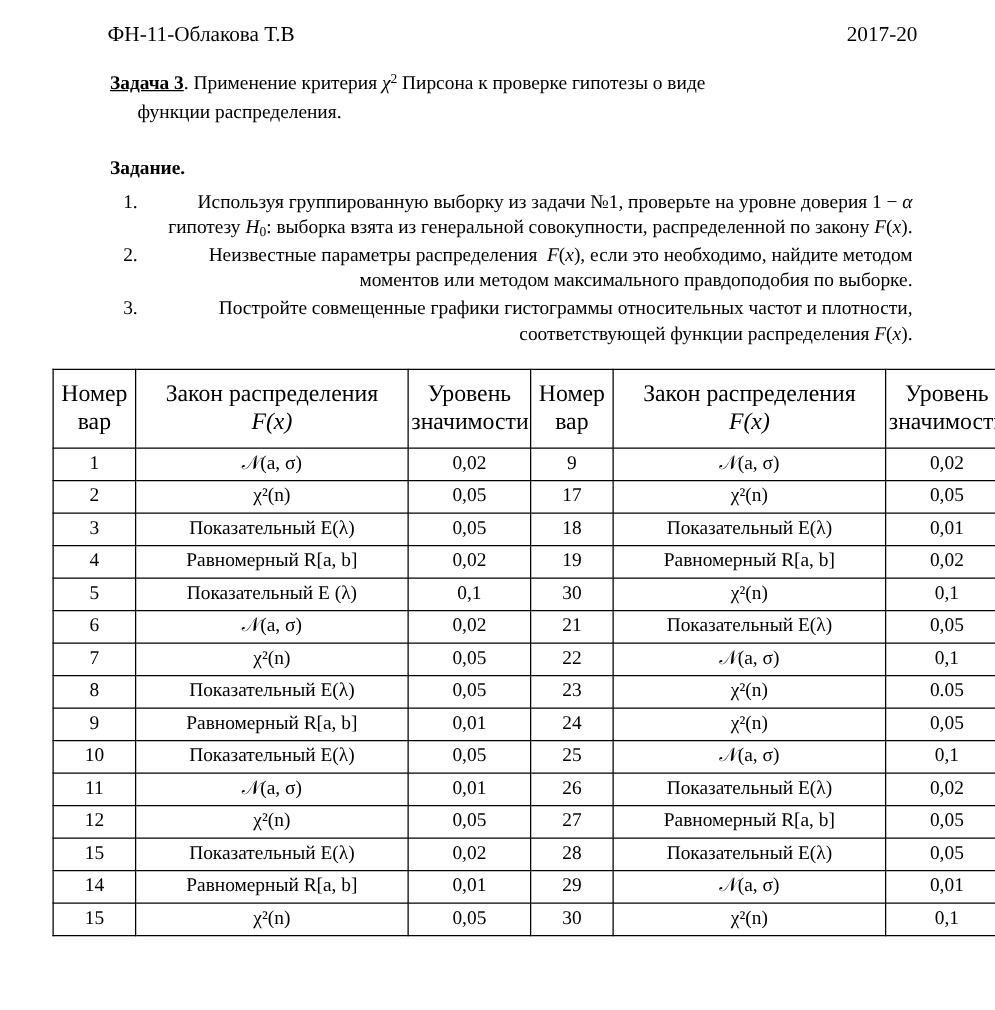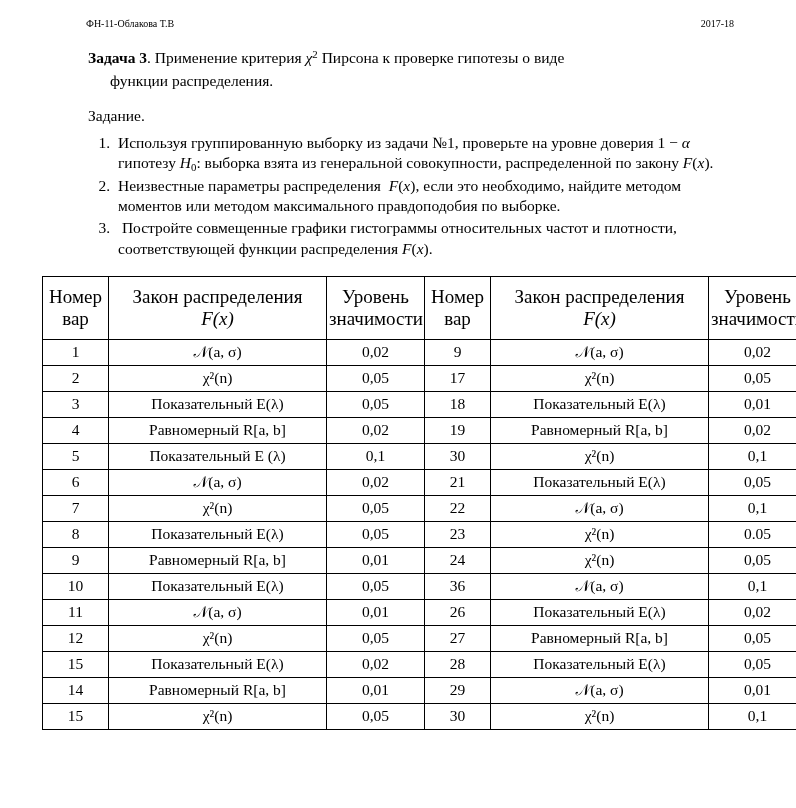--- a/index.html
+++ b/index.html
@@ -18,50 +18,51 @@
   .page {
     padding: 18px 26px 0 26px;
     box-sizing: border-box;
     width: 796px;
   }
   
   .header {
     display: flex;
     justify-content: space-between;
     align-items: baseline;
-    font-size: 10px;
+    font-size: 17px;
     padding: 0 36px 0 60px;
     margin-bottom: 18px;
   }
   .header .h-left { white-space: nowrap; }
   .header .h-center { white-space: nowrap; }
   .header .h-right { white-space: nowrap; }
 
   
   .task-block {
     padding-left: 62px;
     padding-right: 40px;
     font-size: 15.5px;
     line-height: 1.35;
   }
   .task-title { margin-bottom: 2px; }
-  .task-title .bold { font-weight: bold; }
+  .task-title .bold { font-weight: bold; text-decoration: underline; }
   .task-title-second {
     padding-left: 22px;
   }
   .assign-label {
-    font-weight: normal;
-    margin-top: 14px;
+    font-weight: bold;
+    margin-top: 24px;
     margin-bottom: 6px;
   }
   ol.task-list {
     margin: 0;
     padding-left: 26px;
     font-size: 15.5px;
     line-height: 1.34;
+    text-align: right;
   }
   ol.task-list li {
     margin-bottom: 1px;
     padding-left: 4px;
   }
   .mathvar { font-style: italic; font-family: "Liberation Serif", serif; }
   sub { font-size: 70%; vertical-align: -0.25em; }
   sup { font-size: 70%; vertical-align: 0.45em; }
 
   
@@ -99,21 +100,21 @@
   .hdr-law-sub { display: block; font-style: italic; }
   .cell-law { font-size: 15.5px; }
 </style>
 </head>
 <body>
 
 <div class="page">
 
   <div class="header">
     <div class="h-left">ФН-11-Облакова Т.В</div>
-    <div class="h-right">2017-18</div>
+    <div class="h-right">2017-20</div>
   </div>
 
   <div class="task-block">
     <div class="task-title">
       <span class="bold">Задача 3</span><span>. Применение критерия <span class="mathvar">χ</span><sup>2</sup> Пирсона к проверке гипотезы о виде</span>
     </div>
     <div class="task-title-second">функции распределения.</div>
 
     <div class="assign-label">Задание.</div>
 
@@ -231,21 +232,21 @@
             <td class="cell-law">Равномерный R[a, b]</td>
             <td>0,01</td>
             <td>24</td>
             <td class="cell-law">χ²(n)</td>
             <td>0,05</td>
           </tr>
           <tr>
             <td>10</td>
             <td class="cell-law">Показательный E(λ)</td>
             <td>0,05</td>
-            <td>36</td>
+            <td>25</td>
             <td class="cell-law">𝒩(a, σ)</td>
             <td>0,1</td>
           </tr>
           <tr>
             <td>11</td>
             <td class="cell-law">𝒩(a, σ)</td>
             <td>0,01</td>
             <td>26</td>
             <td class="cell-law">Показательный E(λ)</td>
             <td>0,02</td>

